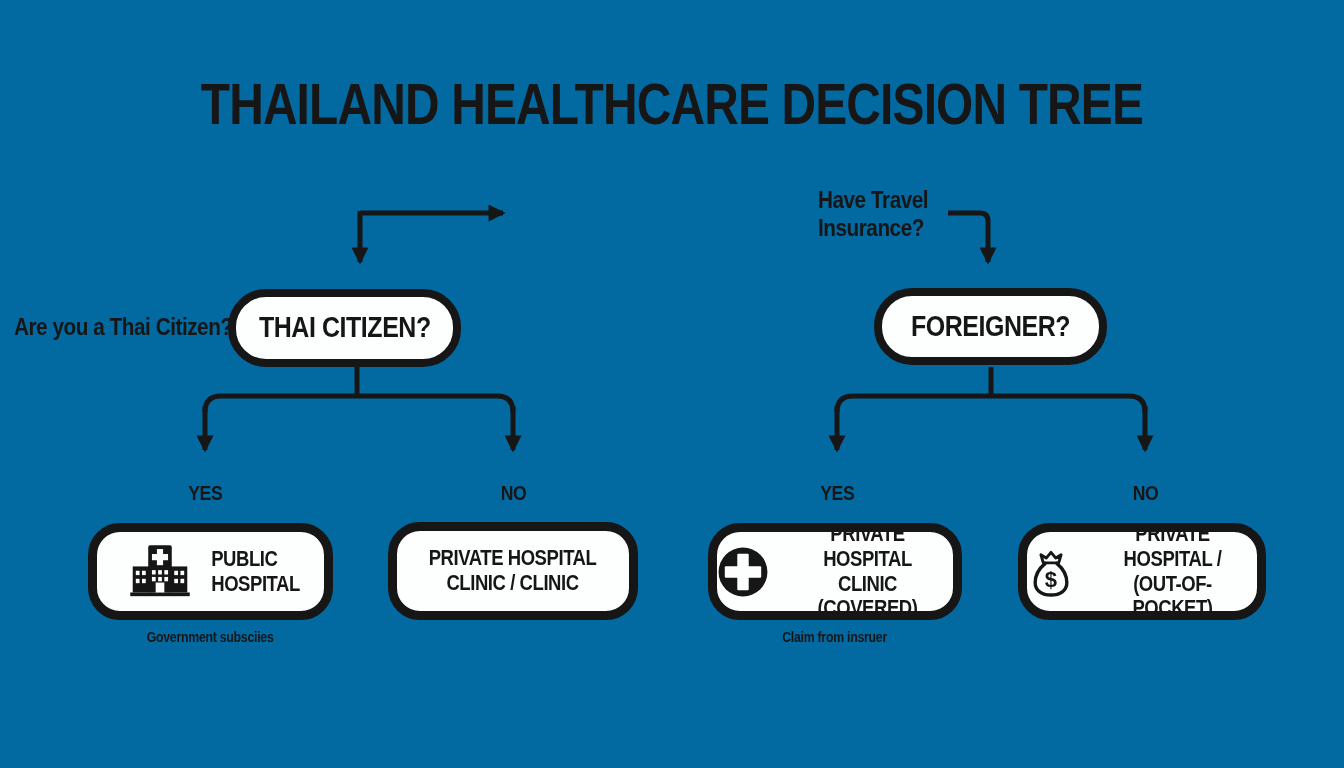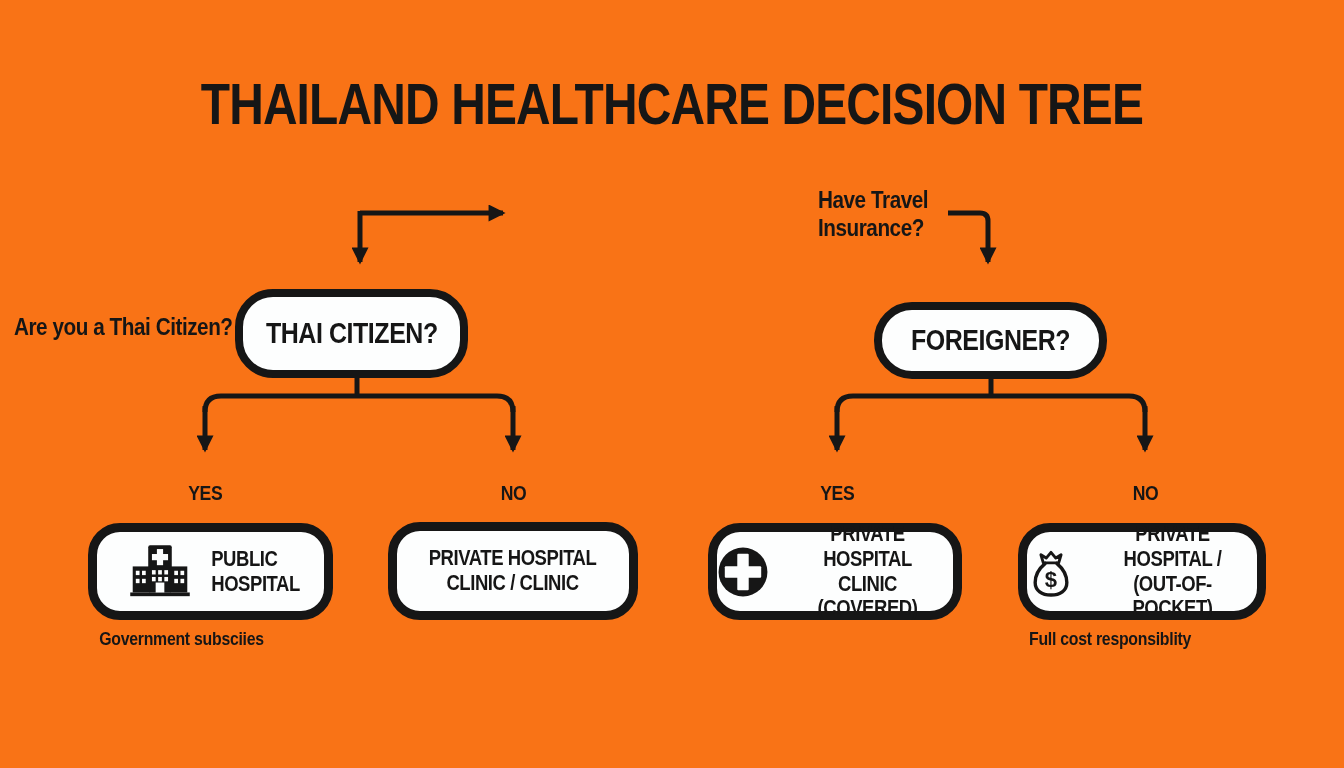--- a/index.html
+++ b/index.html
@@ -1,18 +1,18 @@
 <!DOCTYPE html>
 <html><head>
 <meta charset="utf-8">
 <style>
   html,body{margin:0;padding:0;background:#e8e8e8;}
   .canvas{
     position:relative;width:1344px;height:768px;margin:0 auto;
-    background:#f97316;overflow:hidden;
+    background:#0369a1;overflow:hidden;
     font-family:"Liberation Sans","DejaVu Sans",sans-serif;
     color:#161616;
   }
   .connectors{position:absolute;left:0;top:0;}
   .connectors path{stroke:#161616;stroke-width:5;fill:none;}
   .connectors .head{fill:#161616;stroke:none;}
 
   .title{
     position:absolute;left:0;top:72px;width:1344px;height:64px;
     display:flex;align-items:center;justify-content:center;
@@ -43,21 +43,21 @@
     position:absolute;font-weight:700;font-size:23px;letter-spacing:-0.5px;
     white-space:pre-line;line-height:1.22;transform:scaleX(0.9);
     transform-origin:left center;
   }
   .yesno{
     position:absolute;width:90px;text-align:center;font-weight:700;
     font-size:20px;letter-spacing:-0.5px;
   }
   .yesno span{display:inline-block;transform:scaleX(0.88);}
   .caption{
-    position:absolute;text-align:left;font-weight:700;font-size:18px;
+    position:absolute;text-align:center;font-weight:700;font-size:14px;
     letter-spacing:-0.3px;
   }
   .caption span{display:inline-block;transform:scaleX(0.88);}
   .icon{flex:0 0 auto;display:block;}
 </style>
 </head>
 <body>
 
 <div class="canvas">
 
@@ -87,24 +87,24 @@
 
   <div class="title">
     <span>THAILAND HEALTHCARE DECISION TREE</span>
   </div>
 
 
   <div class="sideq" style="left:14px;top:313px;">Are you a Thai Citizen?</div>
   <div class="sideq" style="left:818px;top:186px;">Have Travel
 Insurance?</div>
 
-  <div class="node node-q" style="left:235px;top:289px;width:233px;height:89px;">
+  <div class="node node-q" style="left:228px;top:289px;width:233px;height:78px;">
     <span class="lbl center">THAI CITIZEN?</span>
   </div>
-  <div class="node node-q" style="left:874px;top:302px;width:233px;height:77px;">
+  <div class="node node-q" style="left:874px;top:288px;width:233px;height:77px;">
     <span class="lbl center">FOREIGNER?</span>
   </div>
 
   <div class="yesno" style="left:160px;top:482px;">
     <span>YES</span>
   </div>
   <div class="yesno" style="left:468px;top:482px;">
     <span>NO</span>
   </div>
   <div class="yesno" style="left:792px;top:482px;">
@@ -167,17 +167,17 @@
       <path d="M34 37 L29 20 L40 27 L50 15 L60 27 L71 20 L66 37 Z" fill="none" stroke="#161616" stroke-width="6" stroke-linejoin="round"></path>
       <text x="50" y="88" font-size="46" font-weight="bold" text-anchor="middle" fill="#161616" font-family="'Liberation Sans',sans-serif">$</text>
     </svg>
     <span class="lbl center">PRIVATE HOSPITAL /
 (OUT-OF-POCKET)</span>
   </div>
 
   <div class="caption" style="left:88px;top:629px;width:245px;">
     <span>Government subsciies</span>
   </div>
-  <div class="caption" style="left:1018px;top:629px;width:248px;">
-    <span>Full cost responsiblity</span>
+  <div class="caption" style="left:708px;top:629px;width:254px;">
+    <span>Claim from insruer</span>
   </div>
 
 </div>
 
 </body></html>

